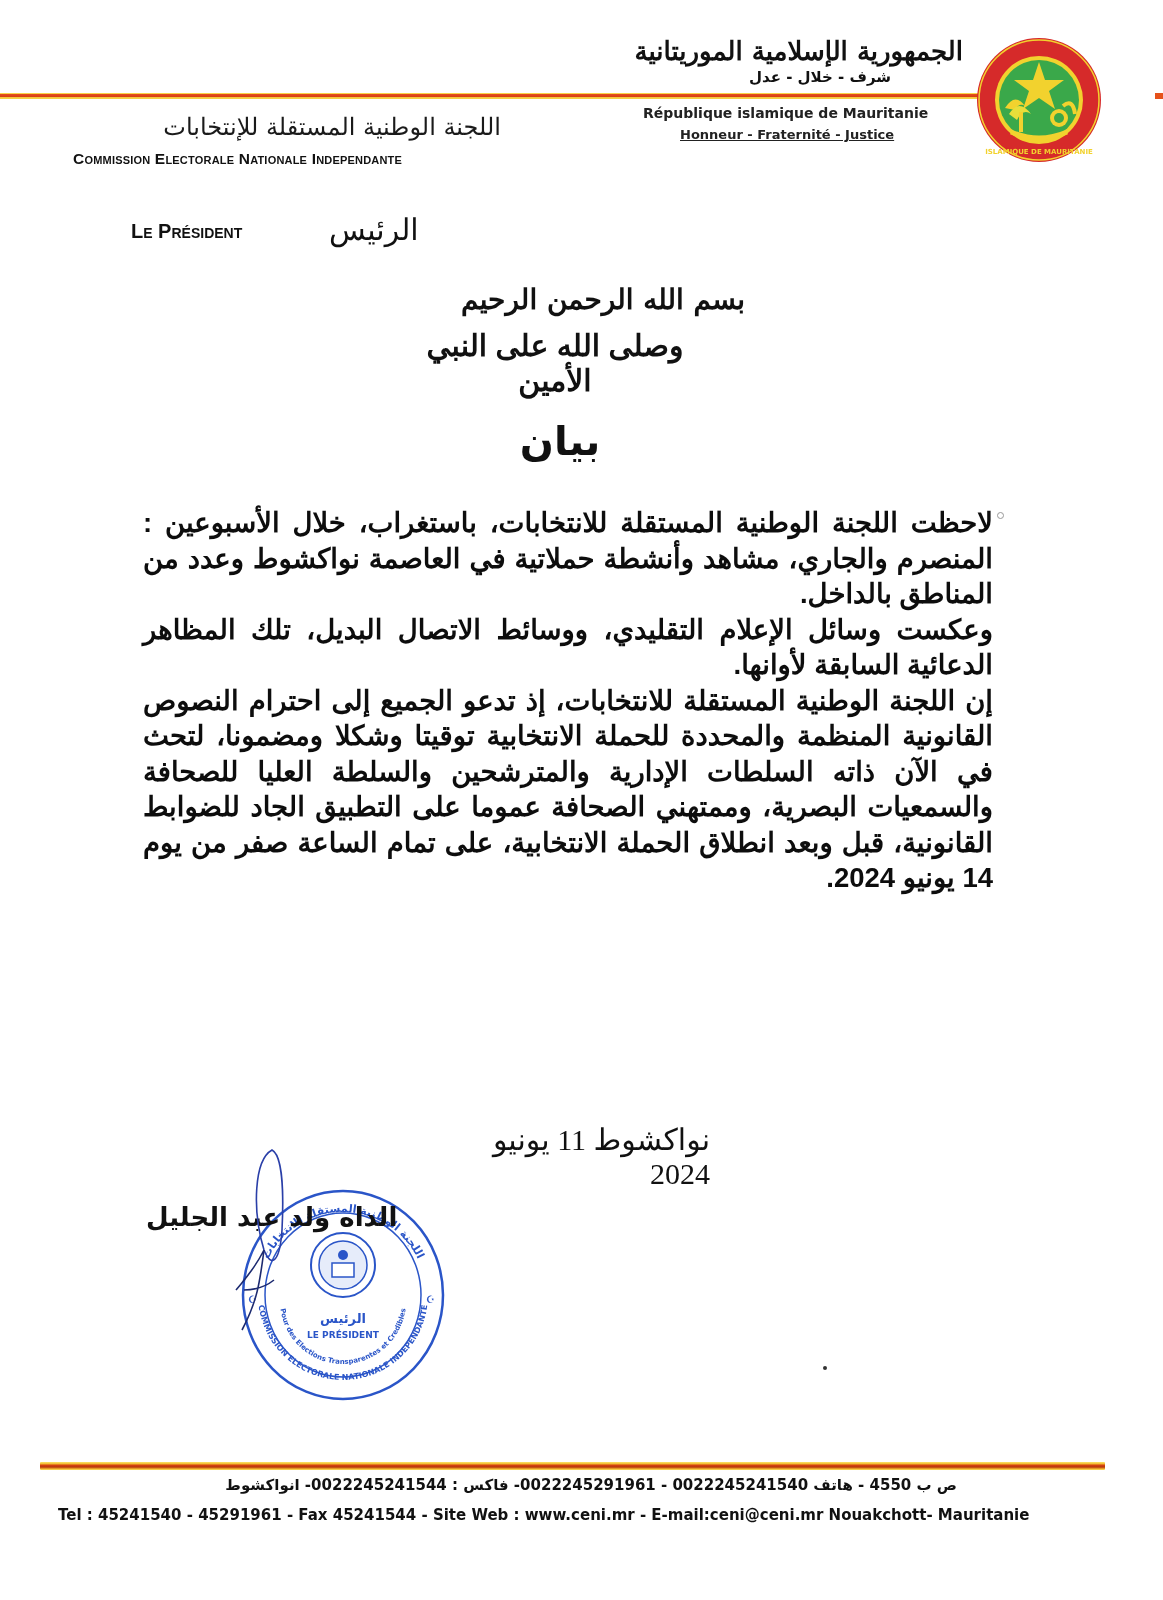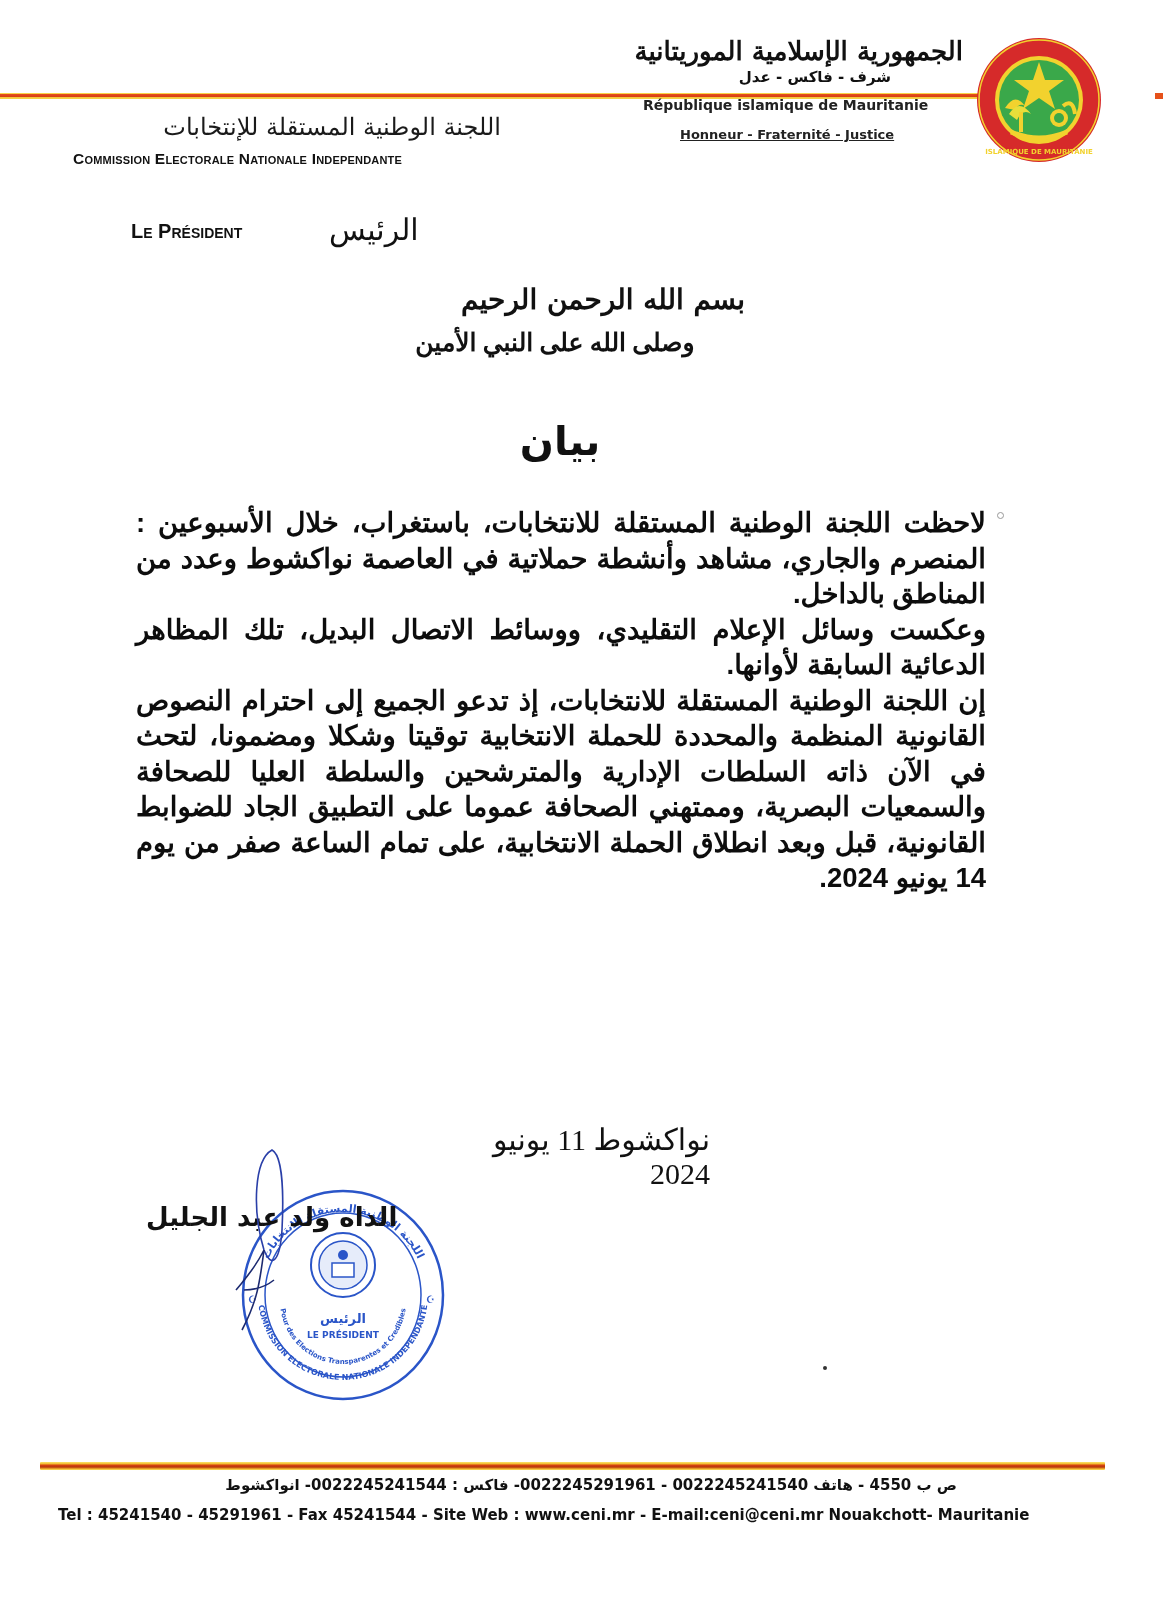--- a/index.html
+++ b/index.html
@@ -5,34 +5,34 @@
   html, body { margin:0; padding:0; background:#ffffff; }
   body { width:1163px; height:1600px; position:relative; overflow:hidden; color:#111; font-family:"DejaVu Sans", sans-serif; }
   .abs { position:absolute; }
 
   
   .top-rule { left:0; width:990px; top:93px; height:6px;
     background:linear-gradient(to bottom,#f8d548 0,#f8d548 1px,#e6511a 1px,#d63c12 4px,#f3c23a 4px,#f8d548 6px); }
   .top-rule-right { left:1155px; width:8px; top:93px; height:6px; background:#e6511a; }
   .rep-ar { right:200px; top:36px; font-family:"DejaVu Serif", serif; font-weight:bold; font-size:26px; direction:rtl; letter-spacing:0.5px; }
   .motto-ar { right:272px; top:68px; font-family:"DejaVu Sans", sans-serif; font-weight:bold; font-size:15px; direction:rtl; }
-  .rep-fr { left:643px; top:97px; font-family:"DejaVu Sans", sans-serif; font-weight:bold; font-size:14px; color:#222; }
+  .rep-fr { left:643px; top:105px; font-family:"DejaVu Sans", sans-serif; font-weight:bold; font-size:14px; color:#222; }
   .motto-fr { left:680px; top:127px; font-family:"DejaVu Sans", sans-serif; font-weight:bold; font-size:13px; color:#222;text-decoration:underline; }
   .emblem { left:975px; top:36px; width:128px; height:128px; }
 
   .ceni-ar { right:662px; top:113px; font-family:"DejaVu Serif", serif; font-size:24px; direction:rtl; color:#1a1a1a; }
   .ceni-fr { left:73px; top:150px; font-family:"Liberation Sans", sans-serif; font-size:15.5px; font-weight:bold; letter-spacing:0.2px; font-variant:small-caps; color:#111; }
   .pres-fr { left:131px; top:220px; font-family:"Liberation Sans", sans-serif; font-size:20px; font-weight:bold; font-variant:small-caps; }
   .pres-ar { left:329px; top:212px; font-family:"DejaVu Serif", serif; font-size:30px; direction:rtl; }
 
   .basmala { left:425px; top:283px; width:320px; text-align:right; font-family:"DejaVu Serif", serif; font-weight:bold; font-size:28px; direction:rtl; }
-  .salat { left:405px; top:328px; width:300px; text-align:center; font-family:Liberation Serif, serif; font-weight:bold; font-size:25px; direction:rtl; }
+  .salat { left:405px; top:328px; width:300px; text-align:center; font-family:Liberation Sans, sans-serif; font-weight:bold; font-size:30px; direction:rtl; }
   .title { left:480px; top:418px; width:160px; text-align:center; font-family:"DejaVu Sans", sans-serif; font-weight:bold; font-size:40px; direction:rtl; letter-spacing:14px; }
 
-  .body-text { left:136px; top:505px; width:850px; direction:rtl; text-align:justify; text-align-last:right;
+  .body-text { left:143px; top:505px; width:850px; direction:rtl; text-align:justify; text-align-last:right;
     font-family:"Liberation Sans", sans-serif; font-weight:bold; font-size:27.5px; line-height:35.5px; color:#0d0d0d; }
   .body-text p { margin:0; }
   .dot-mark { left:997px; top:512px; width:5px; height:5px; border-radius:50%; border:1px solid #999; }
 
   .date { left:430px; top:1122px; width:280px; text-align:right; font-family:"Liberation Serif", serif; font-size:30px; direction:rtl; }
   .sig-name { left:146px; top:1202px; font-family:"DejaVu Sans", sans-serif; font-weight:bold; font-size:26px; direction:rtl; z-index:3; }
   .stamp { left:238px; top:1183px; width:210px; height:220px; z-index:2; }
   .signature { left:224px; top:1140px; width:130px; height:200px; z-index:4; }
   .speck { left:823px; top:1366px; width:4px; height:4px; border-radius:50%; background:#333; }
 
@@ -42,21 +42,21 @@
   .foot-ar { right:206px; top:1476px; font-family:"DejaVu Sans", sans-serif; font-weight:bold; font-size:15px; direction:rtl; color:#111; white-space:nowrap; }
   .foot-fr { left:58px; top:1506px; font-family:"DejaVu Sans", sans-serif; font-weight:bold; font-size:15px; color:#111; white-space:nowrap; }
 </style>
 </head>
 <body>
 
 <div class="abs top-rule"></div>
 <div class="abs top-rule-right"></div>
 
 <div class="abs rep-ar">الجمهورية الإسلامية الموريتانية</div>
-<div class="abs motto-ar">شرف - فاكس - عدل</div>
+<div class="abs motto-ar">شرف - خلال - عدل</div>
 <div class="abs rep-fr">République islamique de Mauritanie</div>
 <div class="abs motto-fr">Honneur - Fraternité - Justice</div>
 
 <div class="abs emblem">
   <svg width="128" height="128" viewBox="0 0 128 128">
     <circle cx="64" cy="64" r="62" fill="#d62a2a"></circle>
     <circle cx="64" cy="64" r="60" fill="none" stroke="#f2d22e" stroke-width="1.5"></circle>
     <circle cx="64" cy="64" r="44" fill="#f2d22e"></circle>
     <circle cx="64" cy="64" r="40" fill="#3aa84a"></circle>
     <polygon points="64,26 70,44 89,44 74,55 80,73 64,62 48,73 54,55 39,44 58,44" fill="#f2d22e"></polygon>

